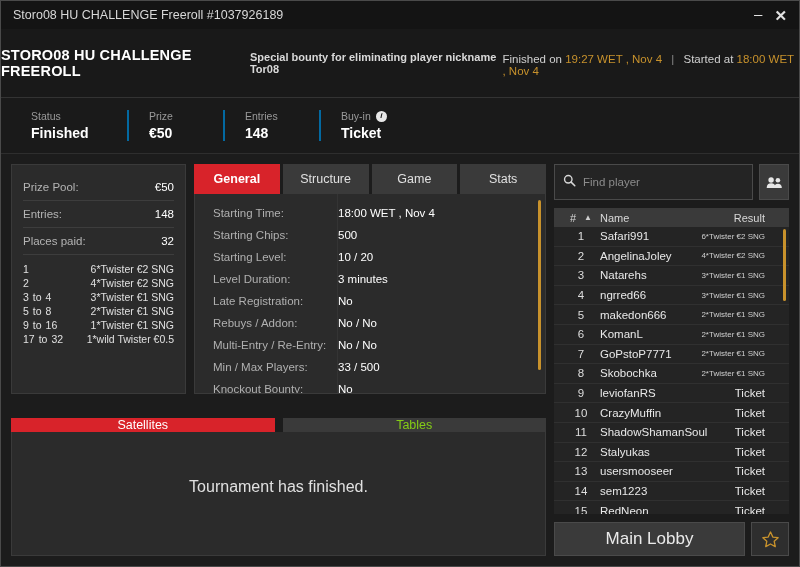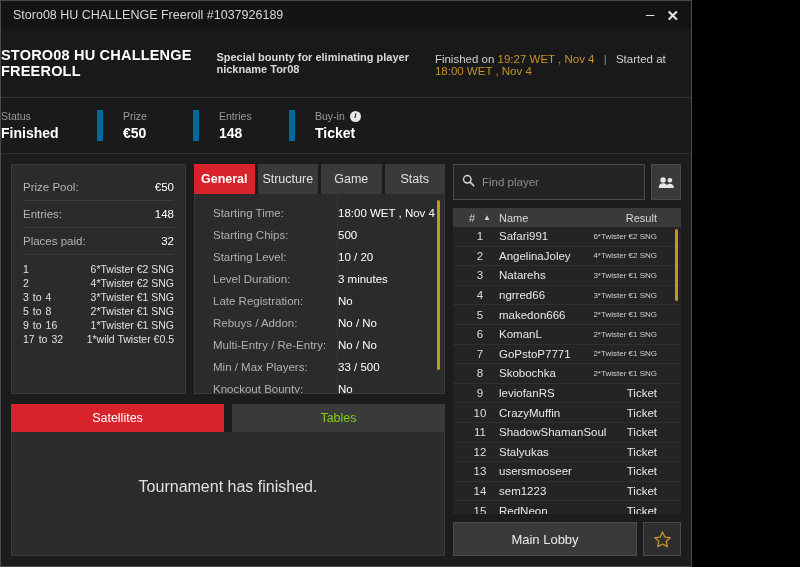--- a/index.html
+++ b/index.html
@@ -3,21 +3,21 @@
 <meta charset="utf-8">
 <style>
   * { box-sizing: border-box; margin: 0; padding: 0; }
   html, body {
     width: 800px; height: 567px;
     background: #000;
     font-family: "Liberation Sans", sans-serif;
     overflow: hidden;
   }
   .window {
-    width: 692px; height: 567px;
+    width: 800px; height: 567px;
     background: #1c1c1c;
     border: 1px solid #4a4a4a;
     display: flex; flex-direction: column;
     position: relative;
   }
 
   
   .titlebar {
     height: 28px; flex: 0 0 28px;
     background: #141414;
@@ -43,29 +43,30 @@
   .hdr-sub { font-size: 11px; font-weight: bold; color: #d9d9d9; }
   .hdr-times { font-size: 11.5px; color: #d0d0d0; margin-top: 4px; }
   .hdr-times .accent { color: #c8922c; }
   .hdr-times .sep { color: #8a8a8a; padding: 0 6px; }
 
   
   .statusbar {
     flex: 0 0 56px;
     background: #1a1a1a;
     display: flex; align-items: center;
+    padding-left: 30px;
     border-bottom: 1px solid #2e2e2e;
   }
   .stat {
     padding: 0 26px 0 0;
     min-width: 96px;
     display: flex; flex-direction: column; gap: 3px;
     position: relative;
   }
-  .stat + .stat { border-left: 6px solid #0369a1; padding-left: 20px; }
+  .stat + .stat { border-left: 2px solid #0369a1; padding-left: 20px; }
   .stat-label { font-size: 10.5px; color: #9a9a9a; display: flex; align-items: center; gap: 5px; }
   .stat-val { font-size: 14px; font-weight: bold; color: #ffffff; }
   .info-icon {
     width: 11px; height: 11px; border-radius: 50%;
     background: #e8e8e8; color: #1a1a1a;
     font-size: 8px; font-weight: bold; font-style: italic;
     display: inline-flex; align-items: center; justify-content: center;
     line-height: 1; cursor: pointer;
   }
 
@@ -109,21 +110,21 @@
   }
   .info-grid { flex: 1; padding: 8px 0 0 0; overflow: hidden; }
   .info-row { display: flex; font-size: 11.5px; padding: 5px 0 5px 18px; }
   .info-k { width: 125px; flex: 0 0 125px; color: #b0b0b0; }
   .info-v { color: #ffffff; }
   .vsep { position: absolute; left: 142px; top: 0; bottom: 0; width: 1px; background: #343434; }
   .vscroll { position: absolute; right: 4px; top: 6px; width: 3px; height: 170px; background: #c8922c; border-radius: 2px; }
 
   
   .bottom-panel { flex: 1; display: flex; flex-direction: column; min-height: 0; }
-  .bottom-tabs { display: flex; gap: 8px; flex: 0 0 28px; }
+  .bottom-tabs { display: flex; gap: 8px; flex: 0 0 28px; align-items: flex-end; }
   .btab {
     flex: 1; display: flex; align-items: center; justify-content: center;
     background: #3a3a3a; color: #84cc16; font-size: 12.5px;
     cursor: pointer; user-select: none;
   }
   .btab.active { background: #d8232a; color: #ffffff; }
   .bottom-content {
     flex: 1; background: #2b2b2b; border: 1px solid #3a3a3a; border-top: none;
     display: flex; align-items: center; justify-content: center;
   }
@@ -165,21 +166,21 @@
   .pt-row .c-name { flex: 1; }
   .pt-row .c-res { text-align: right; padding-right: 16px; white-space: nowrap; }
   .pt-row .c-res.small { font-size: 8px; color: #cfcfcf; }
   .pt-scroll { position: absolute; right: 3px; top: 2px; width: 3px; height: 72px; background: #c8922c; border-radius: 2px; }
 
   
   .lobby-row { flex: 0 0 34px; display: flex; gap: 6px; }
   .lobby-btn {
     flex: 1; background: #3a3a3a; border: 1px solid #4a4a4a;
     display: flex; align-items: center; justify-content: center;
-    color: #eaeaea; font-size: 13px; cursor: pointer;
+    color: #eaeaea; font-size: 17px; cursor: pointer;
   }
   .fav-btn {
     width: 38px; background: #2e2e2e; border: 1px solid #4a4a4a;
     display: flex; align-items: center; justify-content: center; cursor: pointer;
   }
 </style>
 </head>
 <body>
 
 <div class="window">

